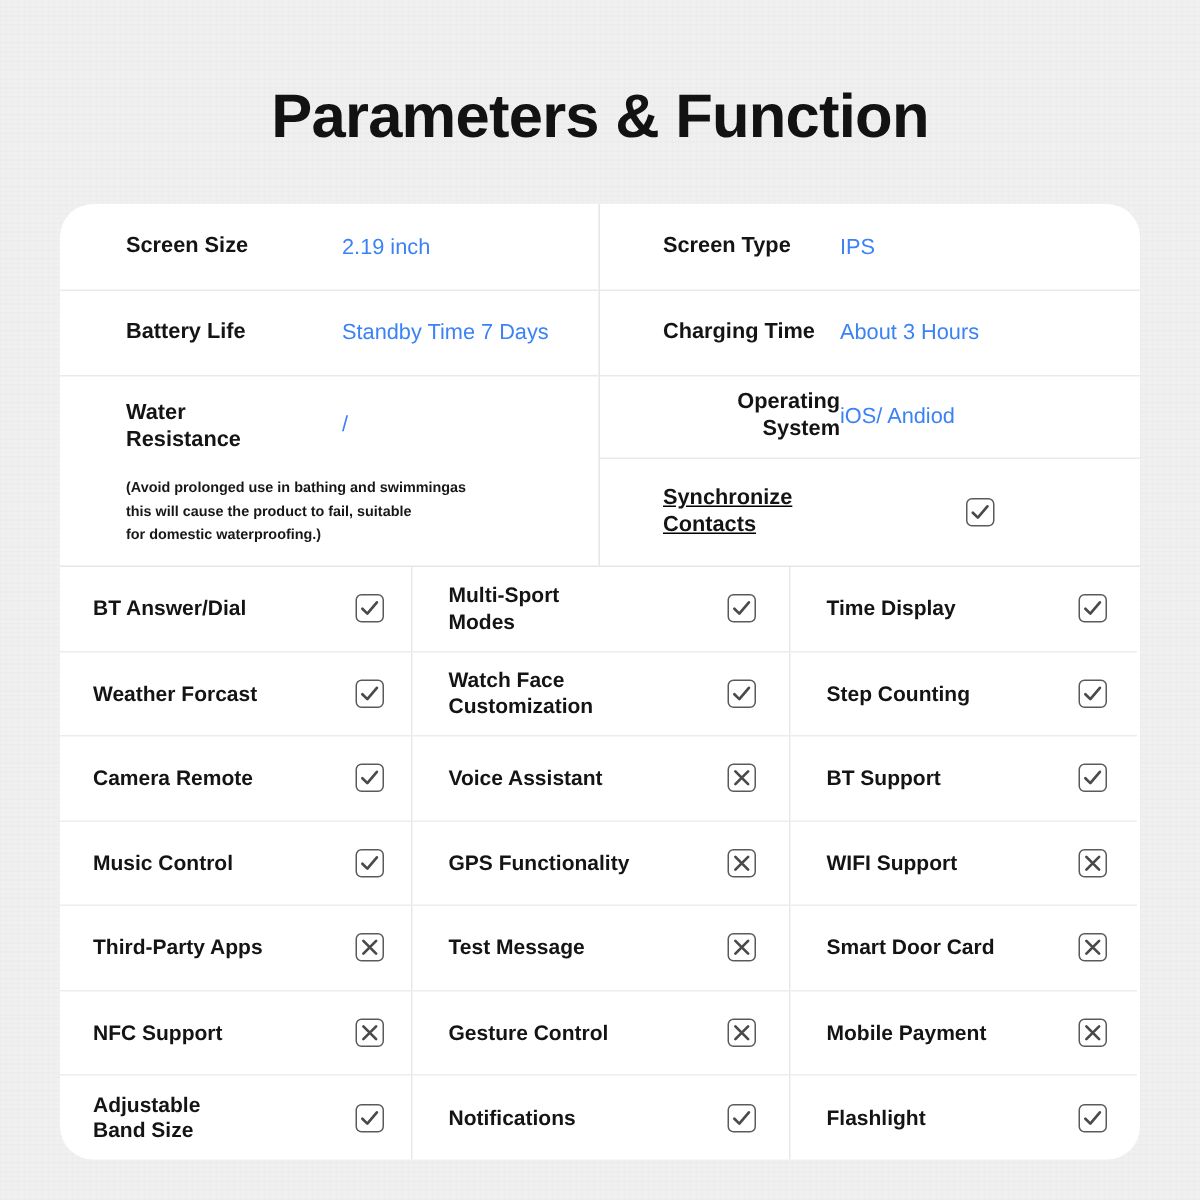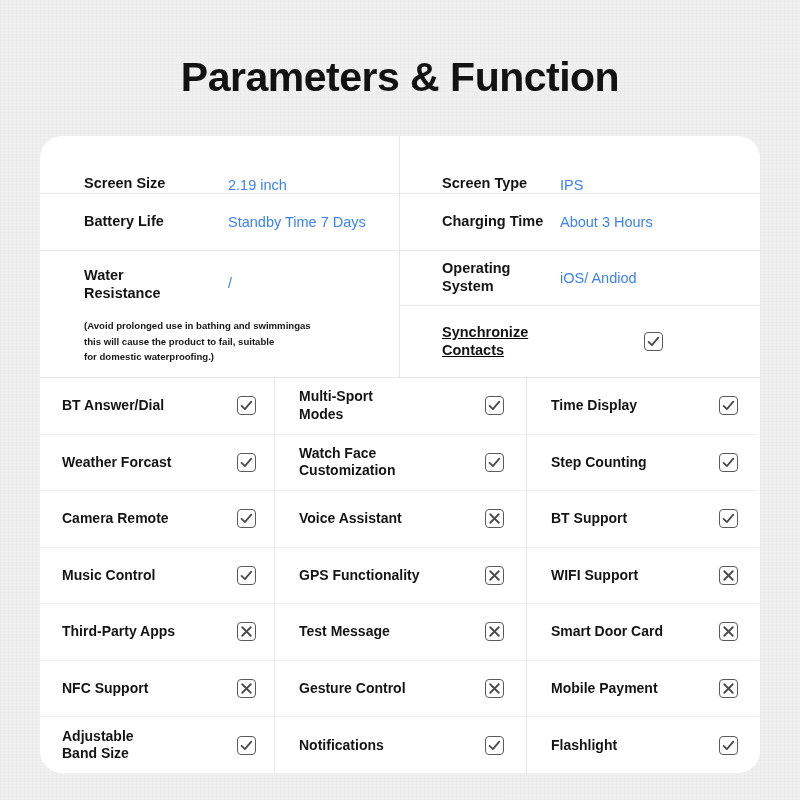--- a/index.html
+++ b/index.html
@@ -47,21 +47,21 @@
 
   .spec-row {
     display:flex;
     align-items:center;
     border-bottom:1px solid #eaeaea;
     padding:0 6px 0 42px;
   }
   .spec-col.left  .spec-row { padding-left:44px; }
   .spec-col.right .spec-row { padding-left:42px; }
 
-  .spec-row.r1 { height:58px;align-items:flex-end; }
+  .spec-row.r1 { height:58px; }
   .spec-row.r2 { height:57px; }
   .spec-row.r3 { height:126px; align-items:flex-start; padding-top:16px; border-bottom:none; }
   .spec-row.r3b { height:71px; align-items:center; padding-top:0; border-bottom:none;text-decoration:underline; }
 
   .spec-label {
     font-size:14.5px;
     font-weight:bold;
     color:#141414;
     line-height:1.22;
     width:118px;
@@ -178,21 +178,21 @@
         <div class="spec-row r1">
           <div class="spec-label">Screen Type</div>
           <div class="spec-value">IPS</div>
         </div>
 
         <div class="spec-row r2">
           <div class="spec-label">Charging Time</div>
           <div class="spec-value">About 3 Hours</div>
         </div>
 
-        <div class="spec-row r2" style="height:55px;">
+        <div class="spec-row r2" style="height:55px;text-align:right;">
           <div class="spec-label">
             <span>Operating</span><br>
             <span>System</span>
           </div>
           <div class="spec-value">iOS/ Andiod</div>
         </div>
 
         <div class="spec-row r3b">
           <div class="spec-label">
             <span>Synchronize</span><br>

